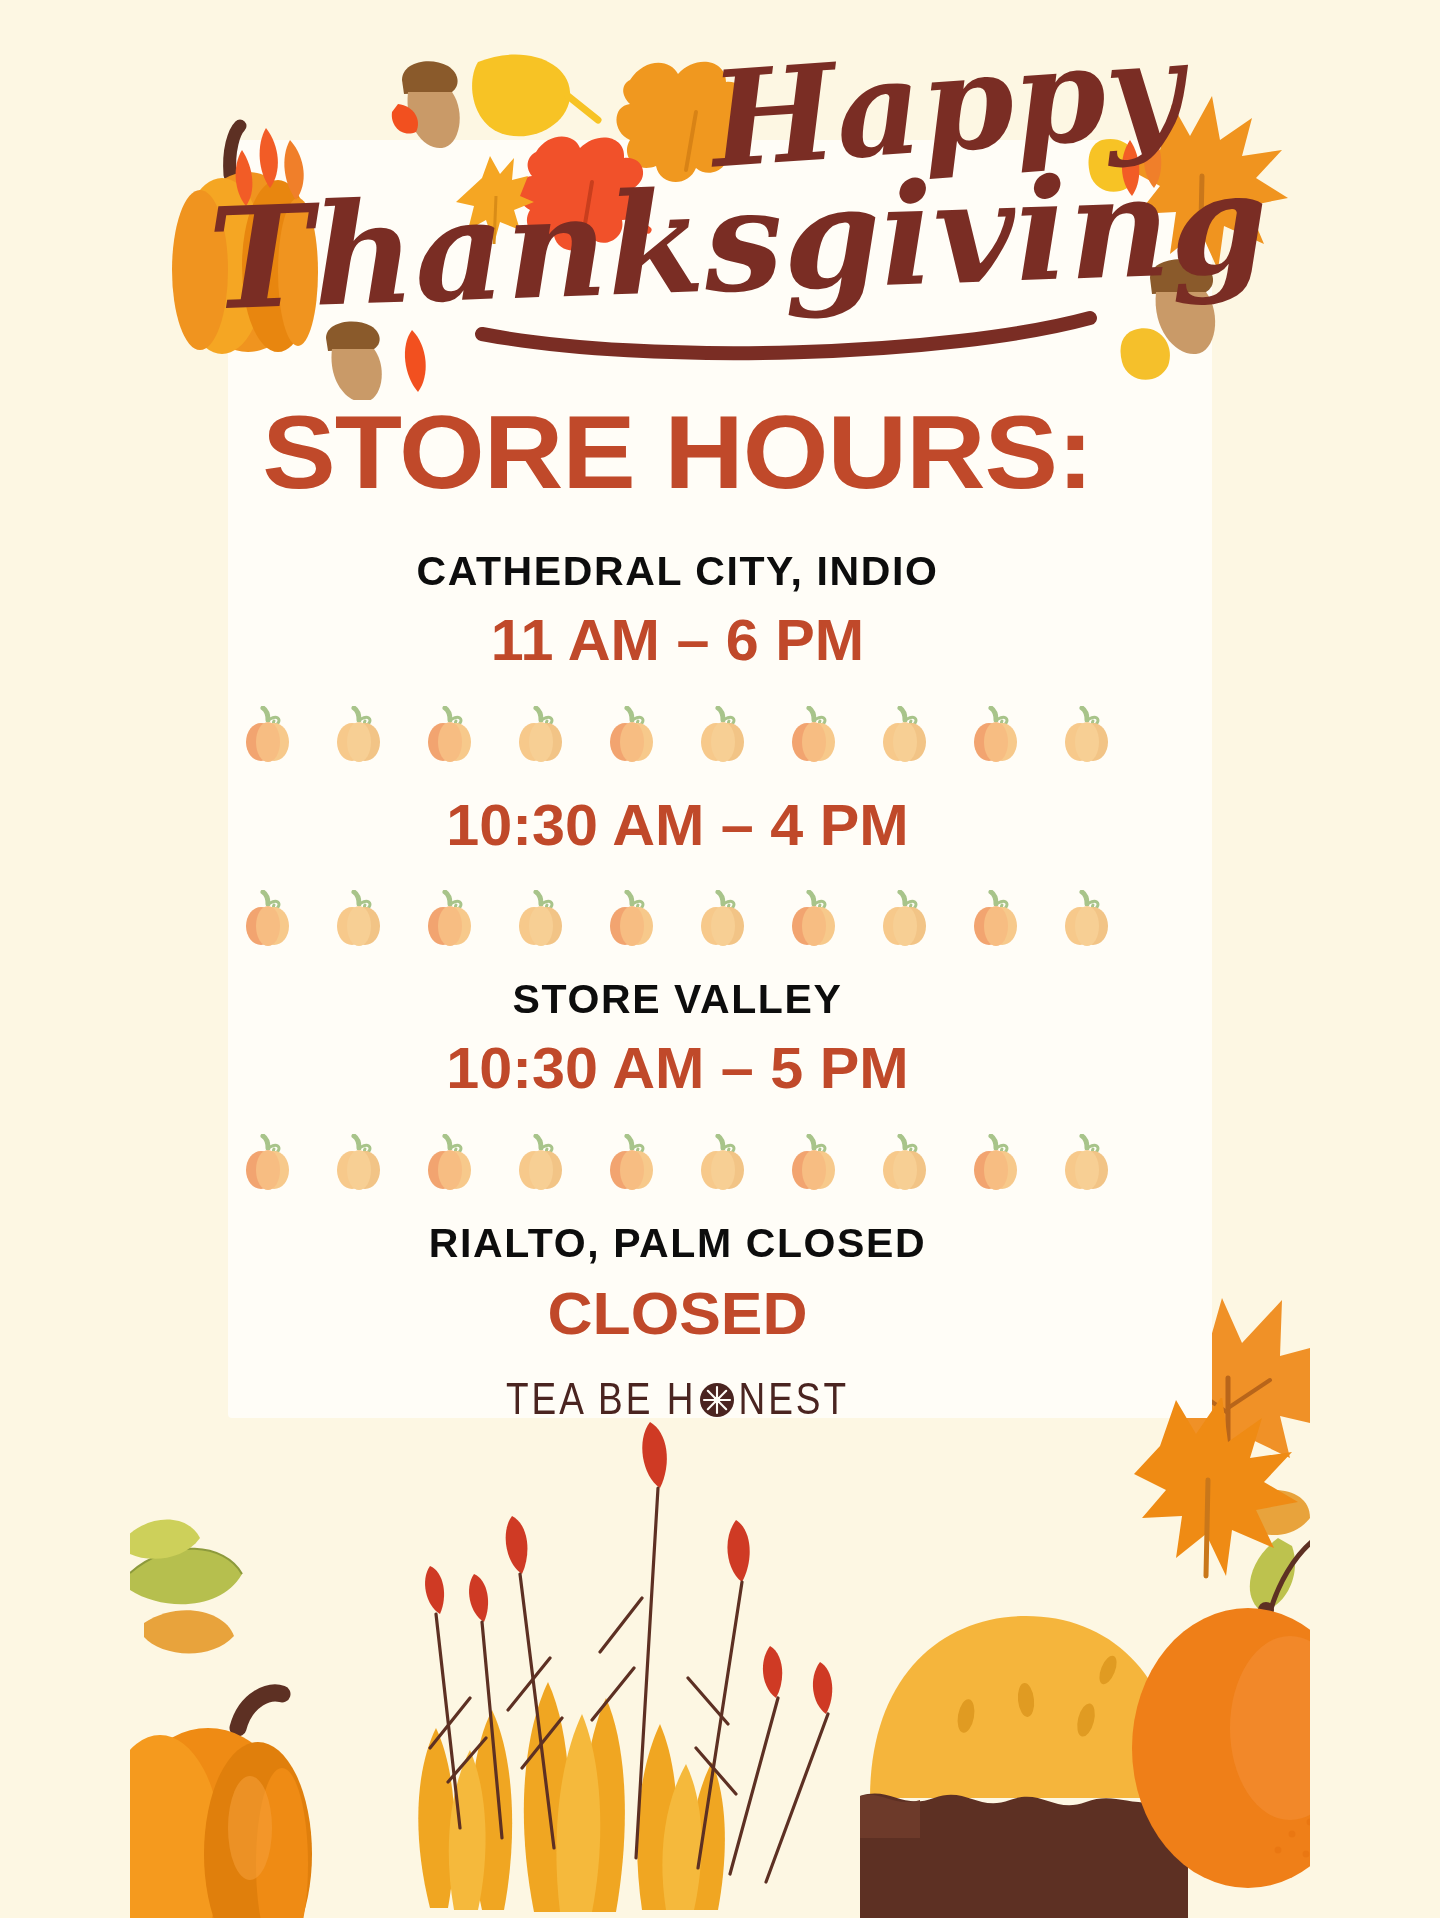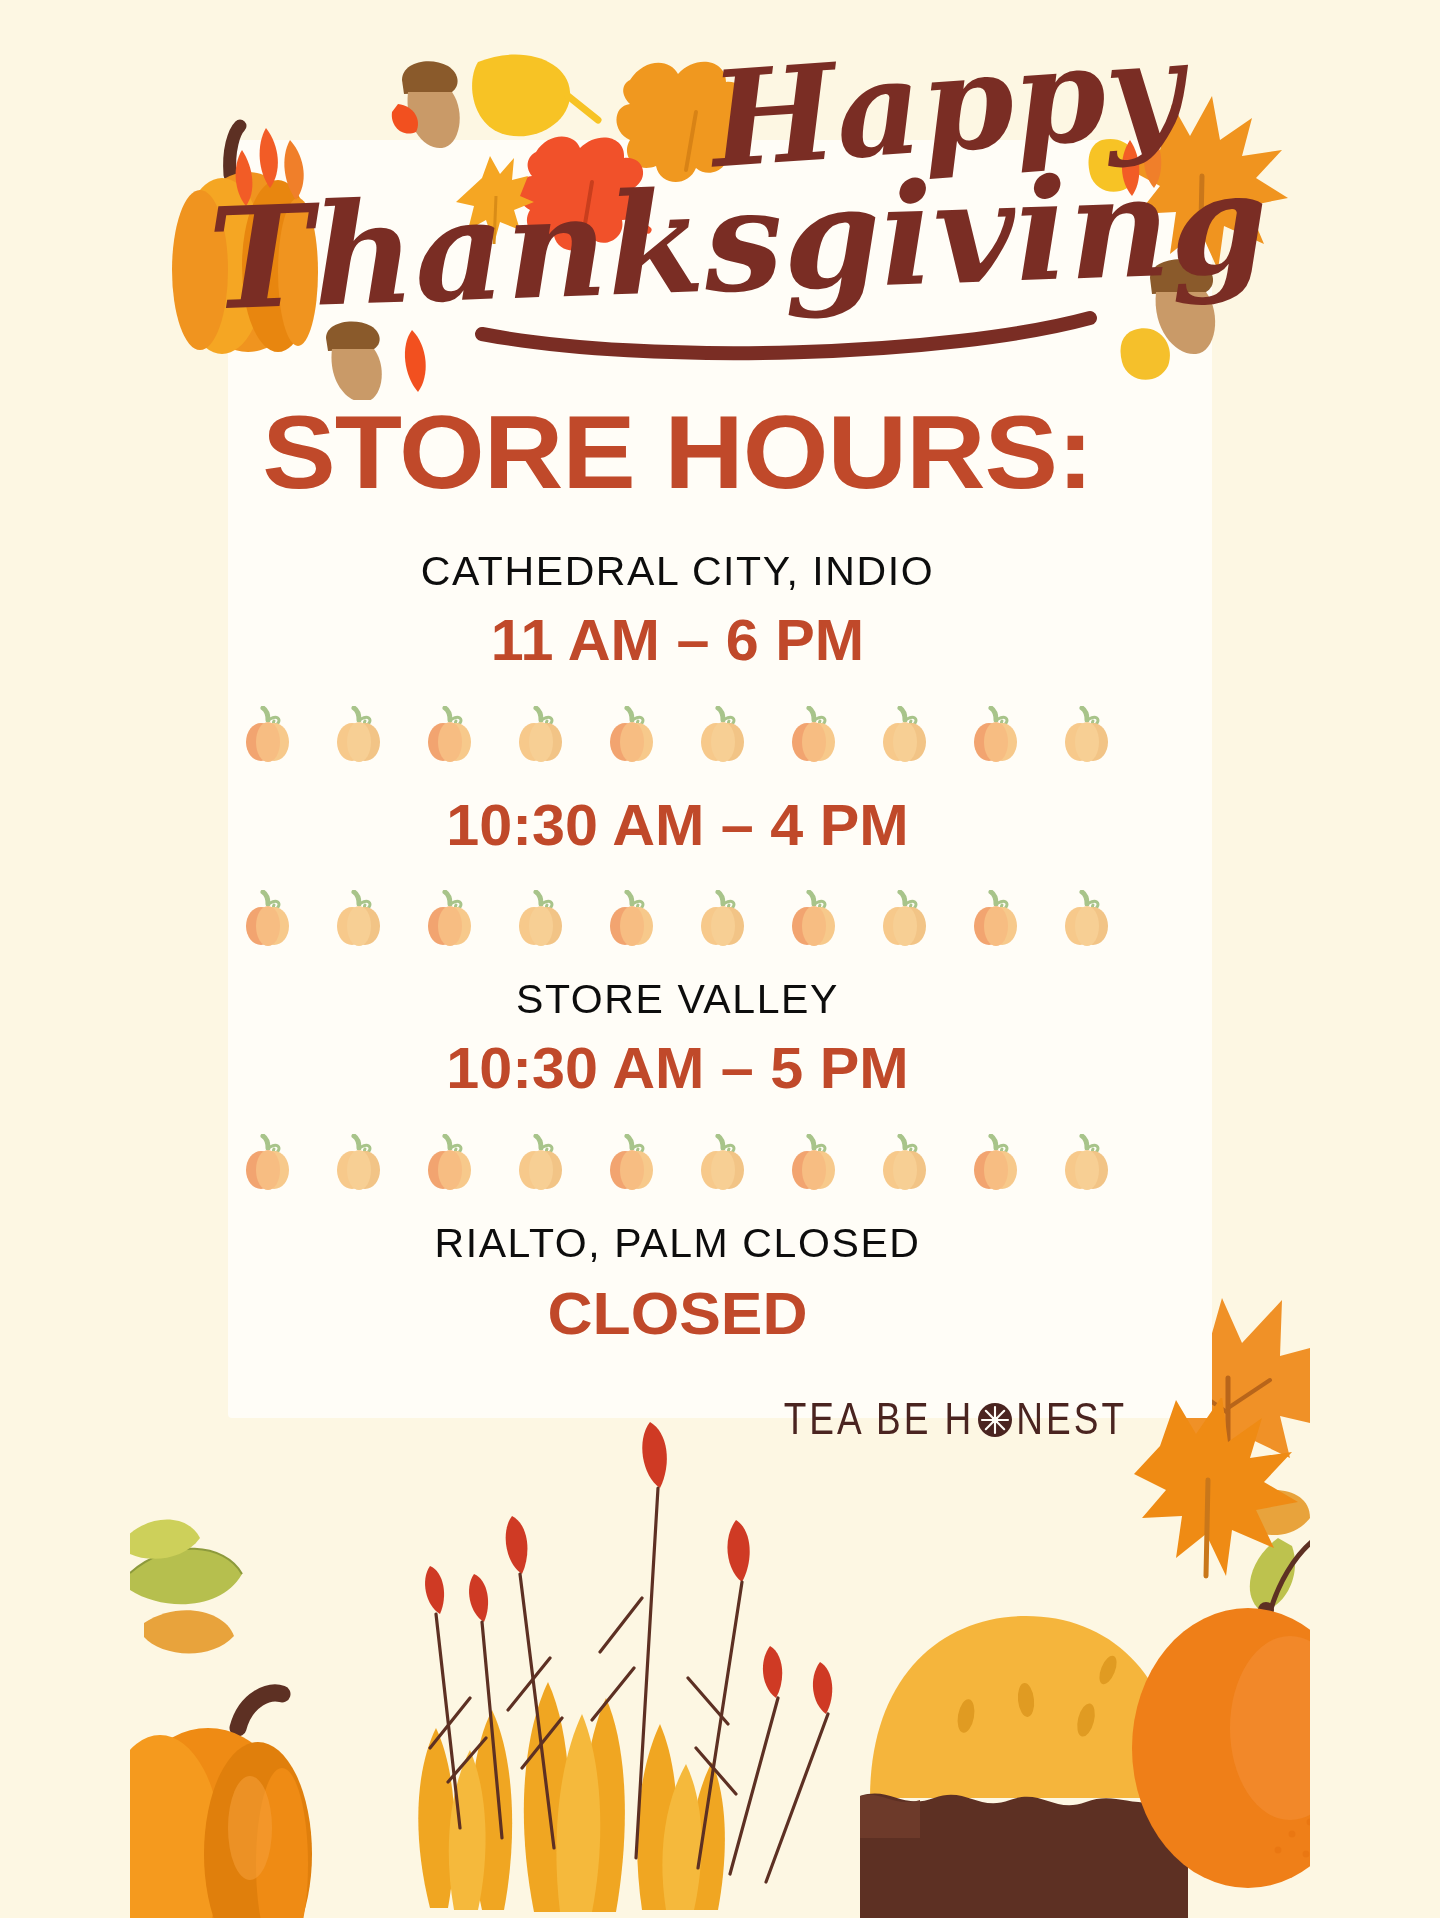--- a/index.html
+++ b/index.html
@@ -60,21 +60,21 @@
     font-weight: 700;
     font-size: 104px;
     letter-spacing: -1px;
     color: #c0492a;
     line-height: 1;
     margin: 0 0 46px 0;
     transform: scaleX(1.06);
   }
   .loc-name {
     font-family: "Liberation Sans", sans-serif;
-    font-weight: 400;
+    font-weight: 700;
     font-size: 41px;
     letter-spacing: 1.6px;
     color: #0d0d0d;
     line-height: 1.05;
     margin: 16px;
   }
   .loc-hours {
     font-family: "Liberation Sans", sans-serif;
     font-weight: 700;
     font-size: 57px;
@@ -95,23 +95,23 @@
     justify-content: center;
     align-items: flex-end;
     gap: 29px;
     margin: 30px 0 30px 0;
     height: 62px;
   }
   .divider svg { display:block; }
 
   
   .logo {
-    margin-top: 52px;
+    margin-top: 32px;
     display: flex;
-    justify-content: flex-end;
+    justify-content: center;
     align-items: center;
     gap: 0px;
   }
   .logo-text {
     font-family: "Liberation Sans", sans-serif;
     font-size: 37px;
     letter-spacing: 3px;
     color: #4a2420;
     font-weight: 400;
     transform: scaleY(1.18);

